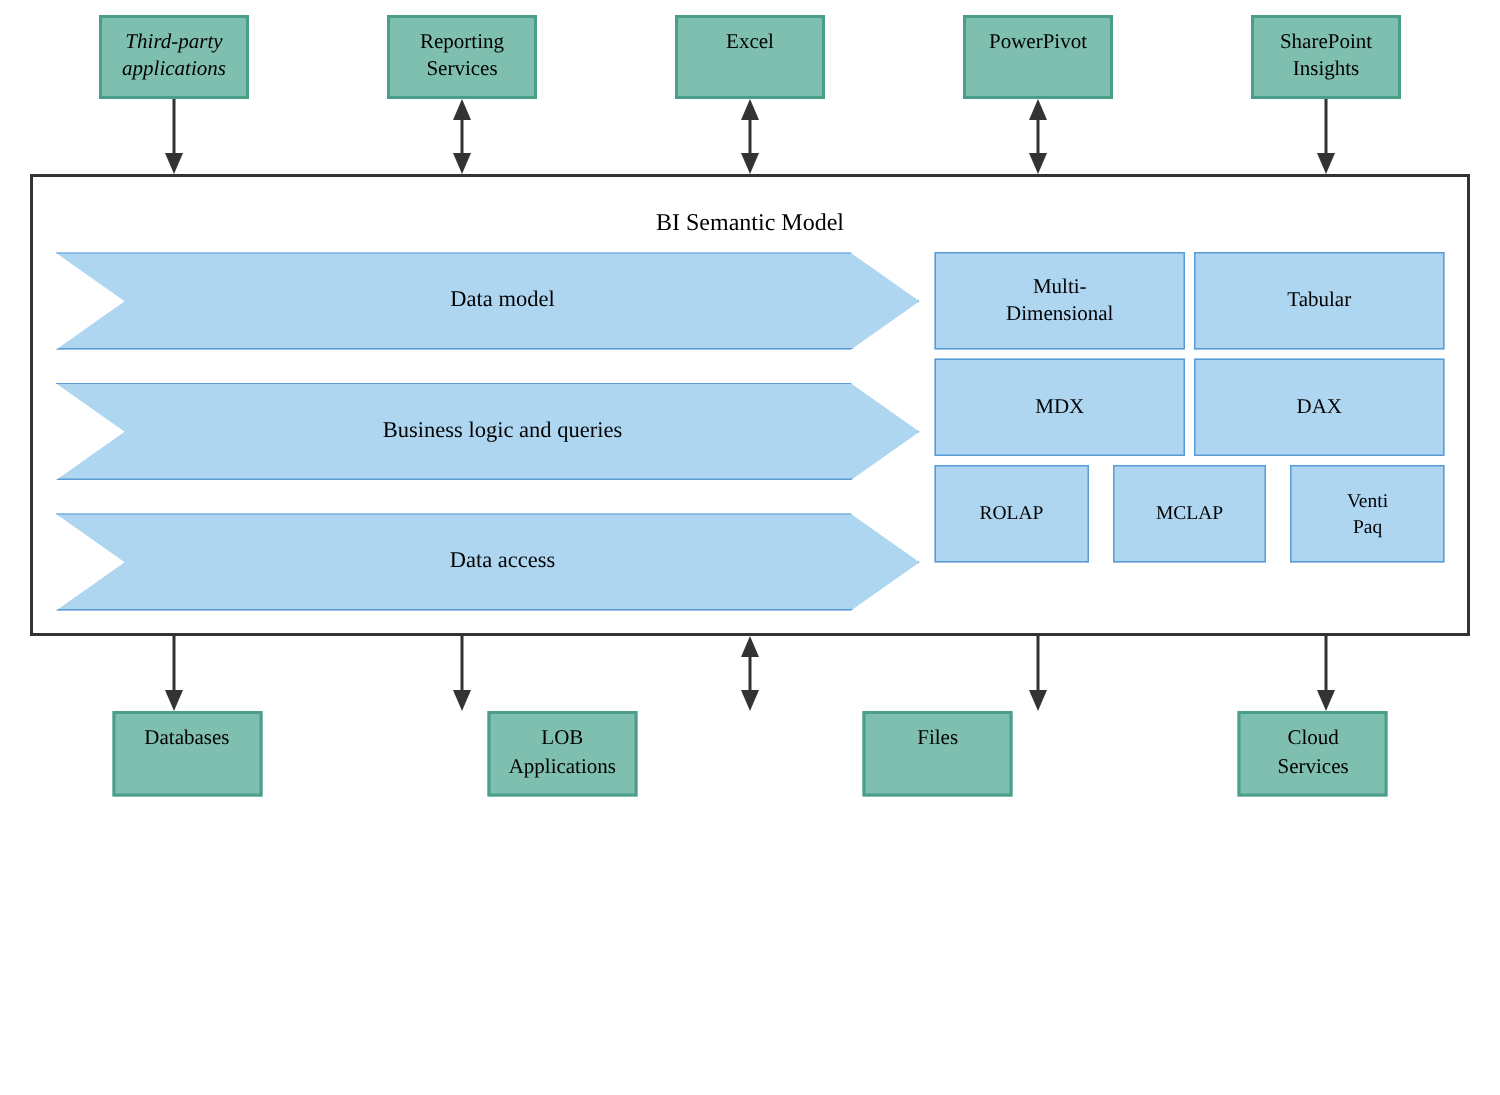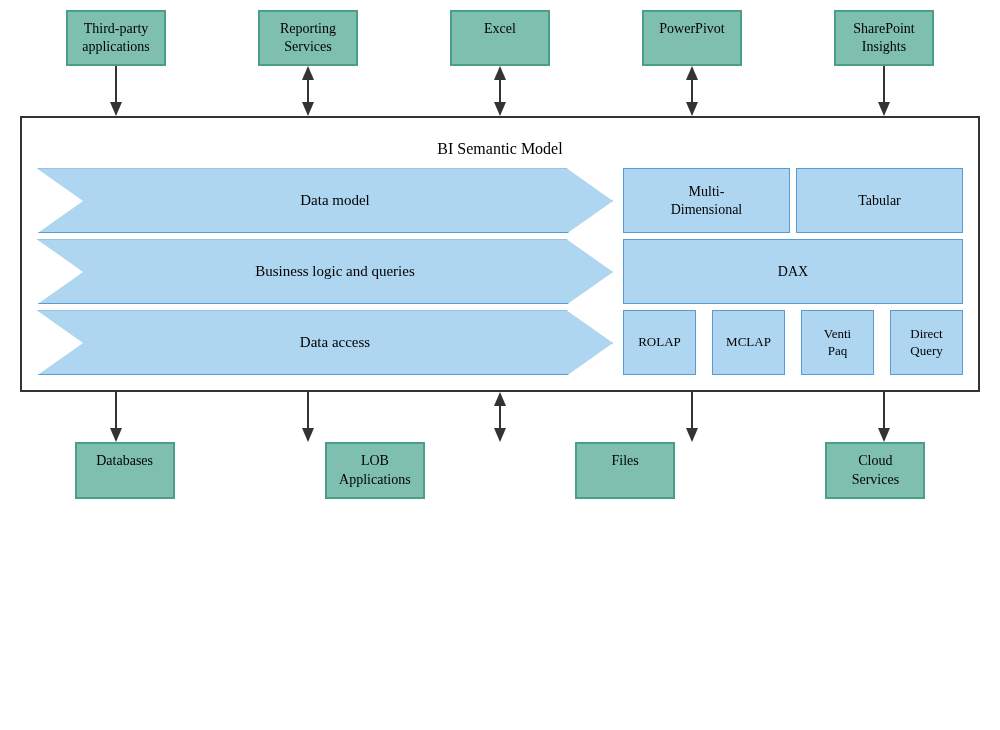--- a/index.html
+++ b/index.html
@@ -67,21 +67,21 @@
       margin-bottom: 10px;
     }
     .bism-inner {
       display: flex;
       gap: 10px;
     }
     .left-section {
       flex: 1;
       display: flex;
       flex-direction: column;
-      gap: 6px;
+      gap: 22px;
     }
     .right-section {
       display: flex;
       flex-direction: column;
       gap: 6px;
       width: 340px;
     }
 
     
     .pentagon-shape {
@@ -162,21 +162,21 @@
     }
     .arrowhead {
       fill: #333;
     }
   </style>
 </head>
 <body>
 
 <div class="top-row">
   <div class="green-box">
-    <span style="white-space:pre-line;">Third-party
+    <span style="white-space:pre-line;font-style:italic;">Third-party
 applications</span>
   </div>
   <div class="green-box">
     <span style="white-space:pre-line;">Reporting
 Services</span>
   </div>
   <div class="green-box">
     <span>Excel</span>
   </div>
   <div class="green-box">
@@ -254,39 +254,38 @@
           <span style="white-space:pre-line;">Multi-
 Dimensional</span>
         </div>
         <div class="blue-box blue-box-large">
           <span>Tabular</span>
         </div>
       </div>
 
       <div class="right-grid-mid">
         <div class="blue-box blue-box-mid">
+          <span>MDX</span>
+        </div>
+        <div class="blue-box blue-box-mid">
           <span>DAX</span>
         </div>
       </div>
 
       <div class="right-grid-bottom">
         <div class="blue-box blue-box-small">
           <span>ROLAP</span>
         </div>
         <div class="blue-box blue-box-small">
           <span>MCLAP</span>
         </div>
         <div class="blue-box blue-box-small">
           <span style="white-space:pre-line;">Venti
 Paq</span>
         </div>
-        <div class="blue-box blue-box-small">
-          <span style="white-space:pre-line;">Direct
-Query</span>
-        </div>
       </div>
     </div>
   </div>
 </div>
 
 <div class="bottom-arrows-row">
   <div class="arrow-container">
     <svg width="30" height="50">
       <line x1="15" y1="0" x2="15" y2="38" class="arrow-line"></line>
       <polygon points="15,50 9,36 21,36" class="arrowhead"></polygon>

